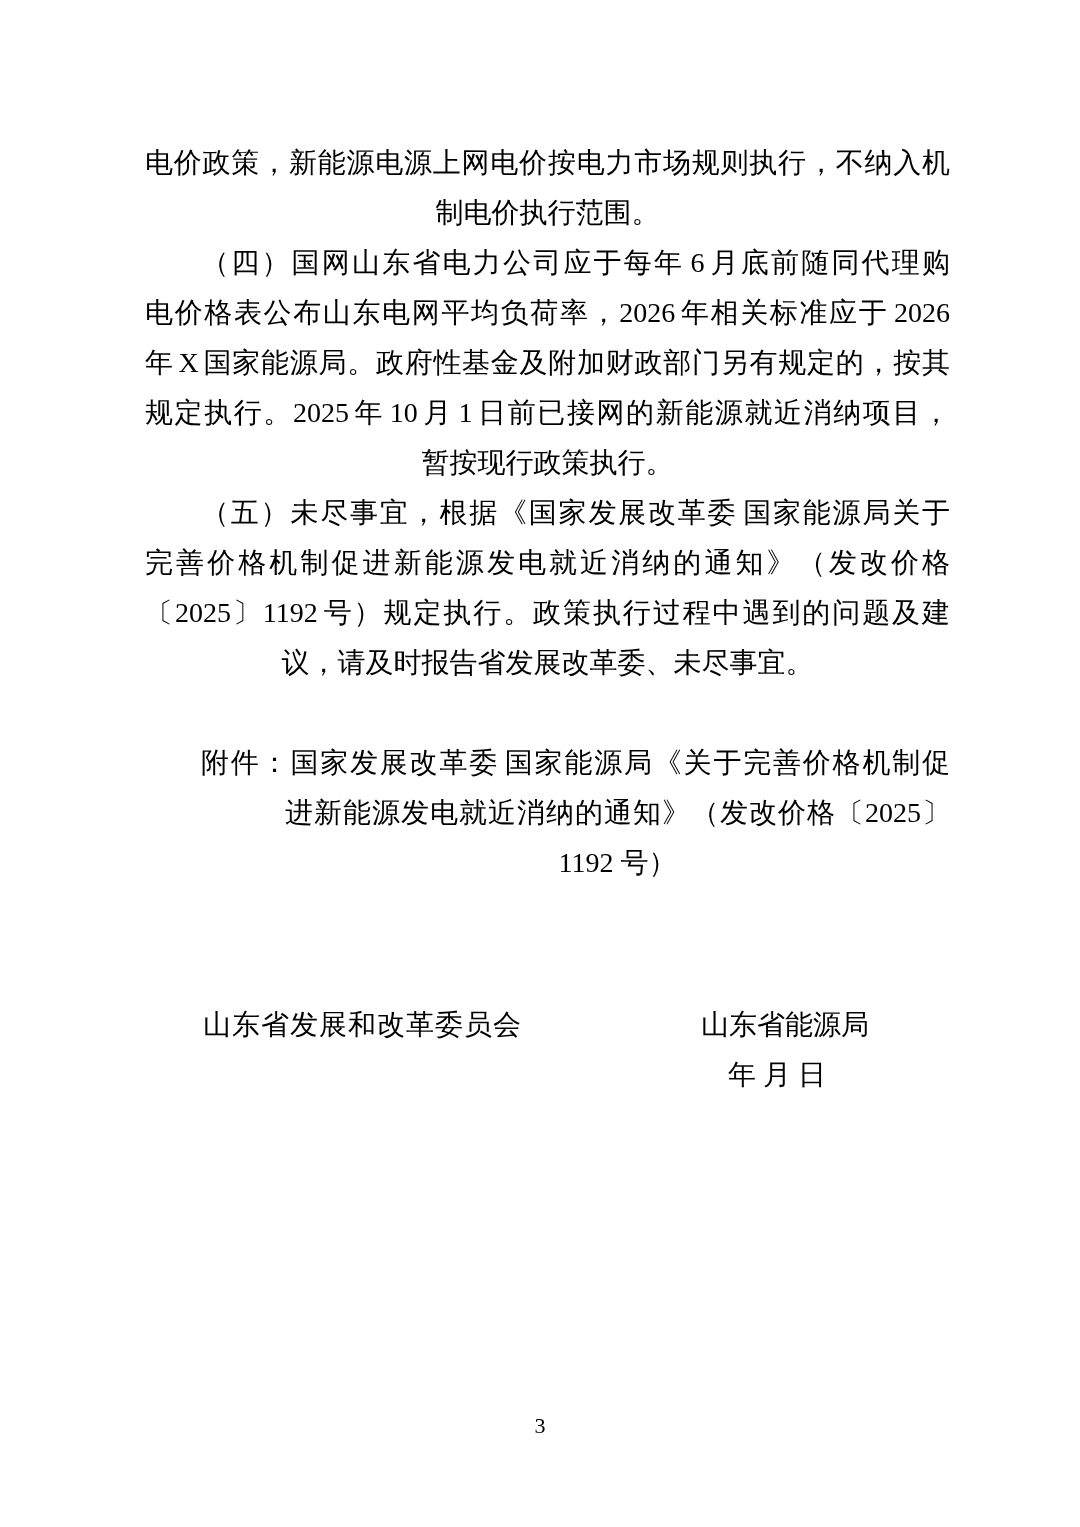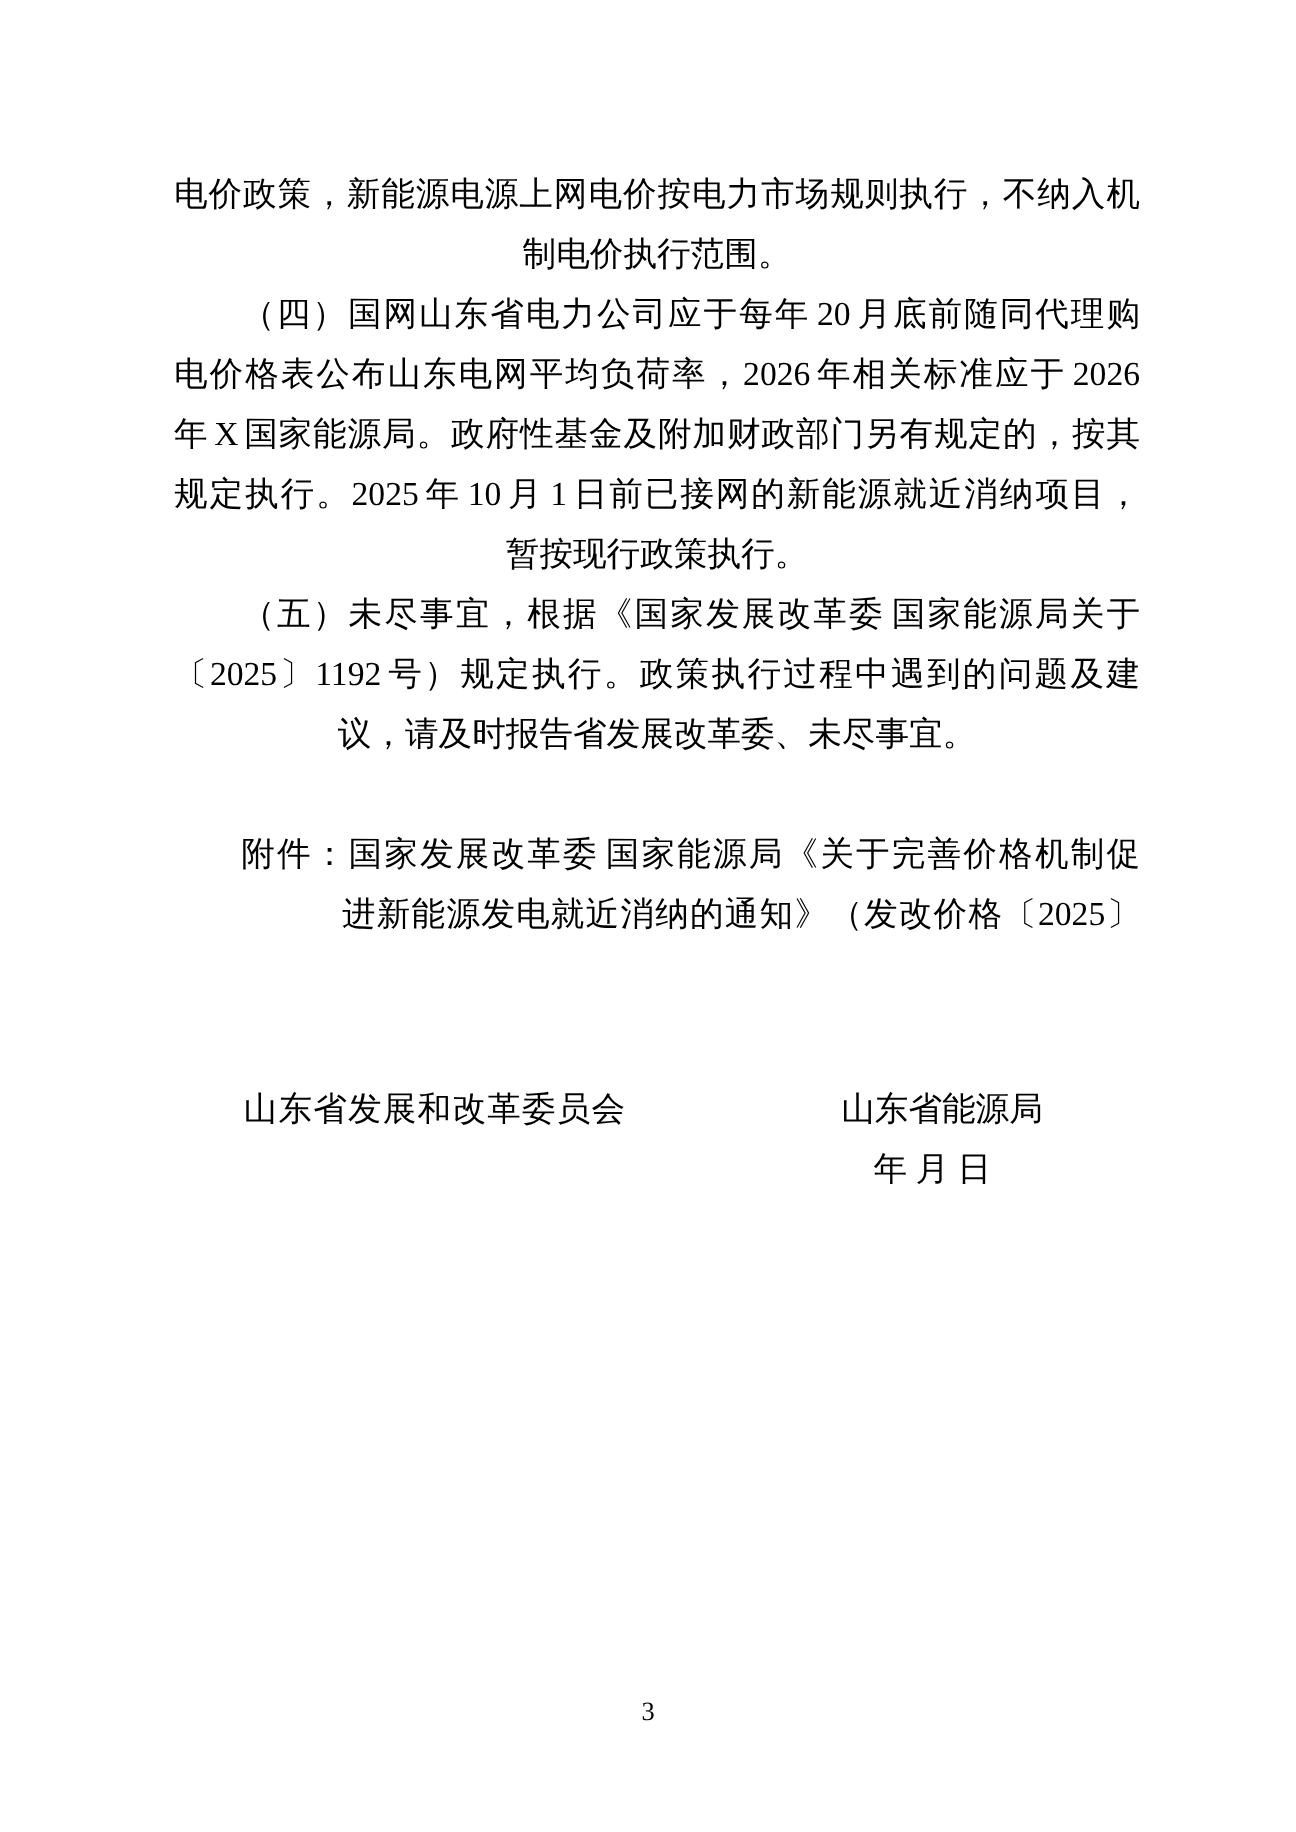--- a/index.html
+++ b/index.html
@@ -80,33 +80,35 @@
   }
 </style>
 </head>
 <body>
 
 <div class="page">
   <div class="content">
 
     <div class="ln just">电价政策，新能源电源上网电价按电力市场规则执行，不纳入机</div>
     <div class="ln">制电价执行范围。</div>
-    <div class="ln just ind">（四）国网山东省电力公司应于每年 20 月底前随同代理购</div>
+    <div class="ln just ind">（四）国网山东省电力公司应于每年 6 月底前随同代理购</div>
     <div class="ln just">电价格表公布山东电网平均负荷率，2026 年相关标准应于 2026</div>
     <div class="ln just">年 X 国家能源局。政府性基金及附加财政部门另有规定的，按其</div>
     <div class="ln just">规定执行。2025 年 10 月 1 日前已接网的新能源就近消纳项目，</div>
     <div class="ln">暂按现行政策执行。</div>
     <div class="ln just ind">（五）未尽事宜，根据《国家发展改革委 国家能源局关于</div>
+    <div class="ln just">完善价格机制促进新能源发电就近消纳的通知》（发改价格</div>
     <div class="ln just">〔2025〕1192 号）规定执行。政策执行过程中遇到的问题及建</div>
     <div class="ln">议，请及时报告省发展改革委、未尽事宜。</div>
 
     <div class="blank"></div>
 
     <div class="ln just ind">附件：国家发展改革委 国家能源局《关于完善价格机制促</div>
     <div class="ln just hang">进新能源发电就近消纳的通知》（发改价格〔2025〕</div>
+    <div class="ln hang">1192 号）</div>
 
     <div class="sig-row">
       <span class="sig-left">山东省发展和改革委员会</span>
       <span class="sig-right">山东省能源局</span>
     </div>
 
     <div class="date-row">
       <span class="date-text">年 月 日</span>
     </div>
 

